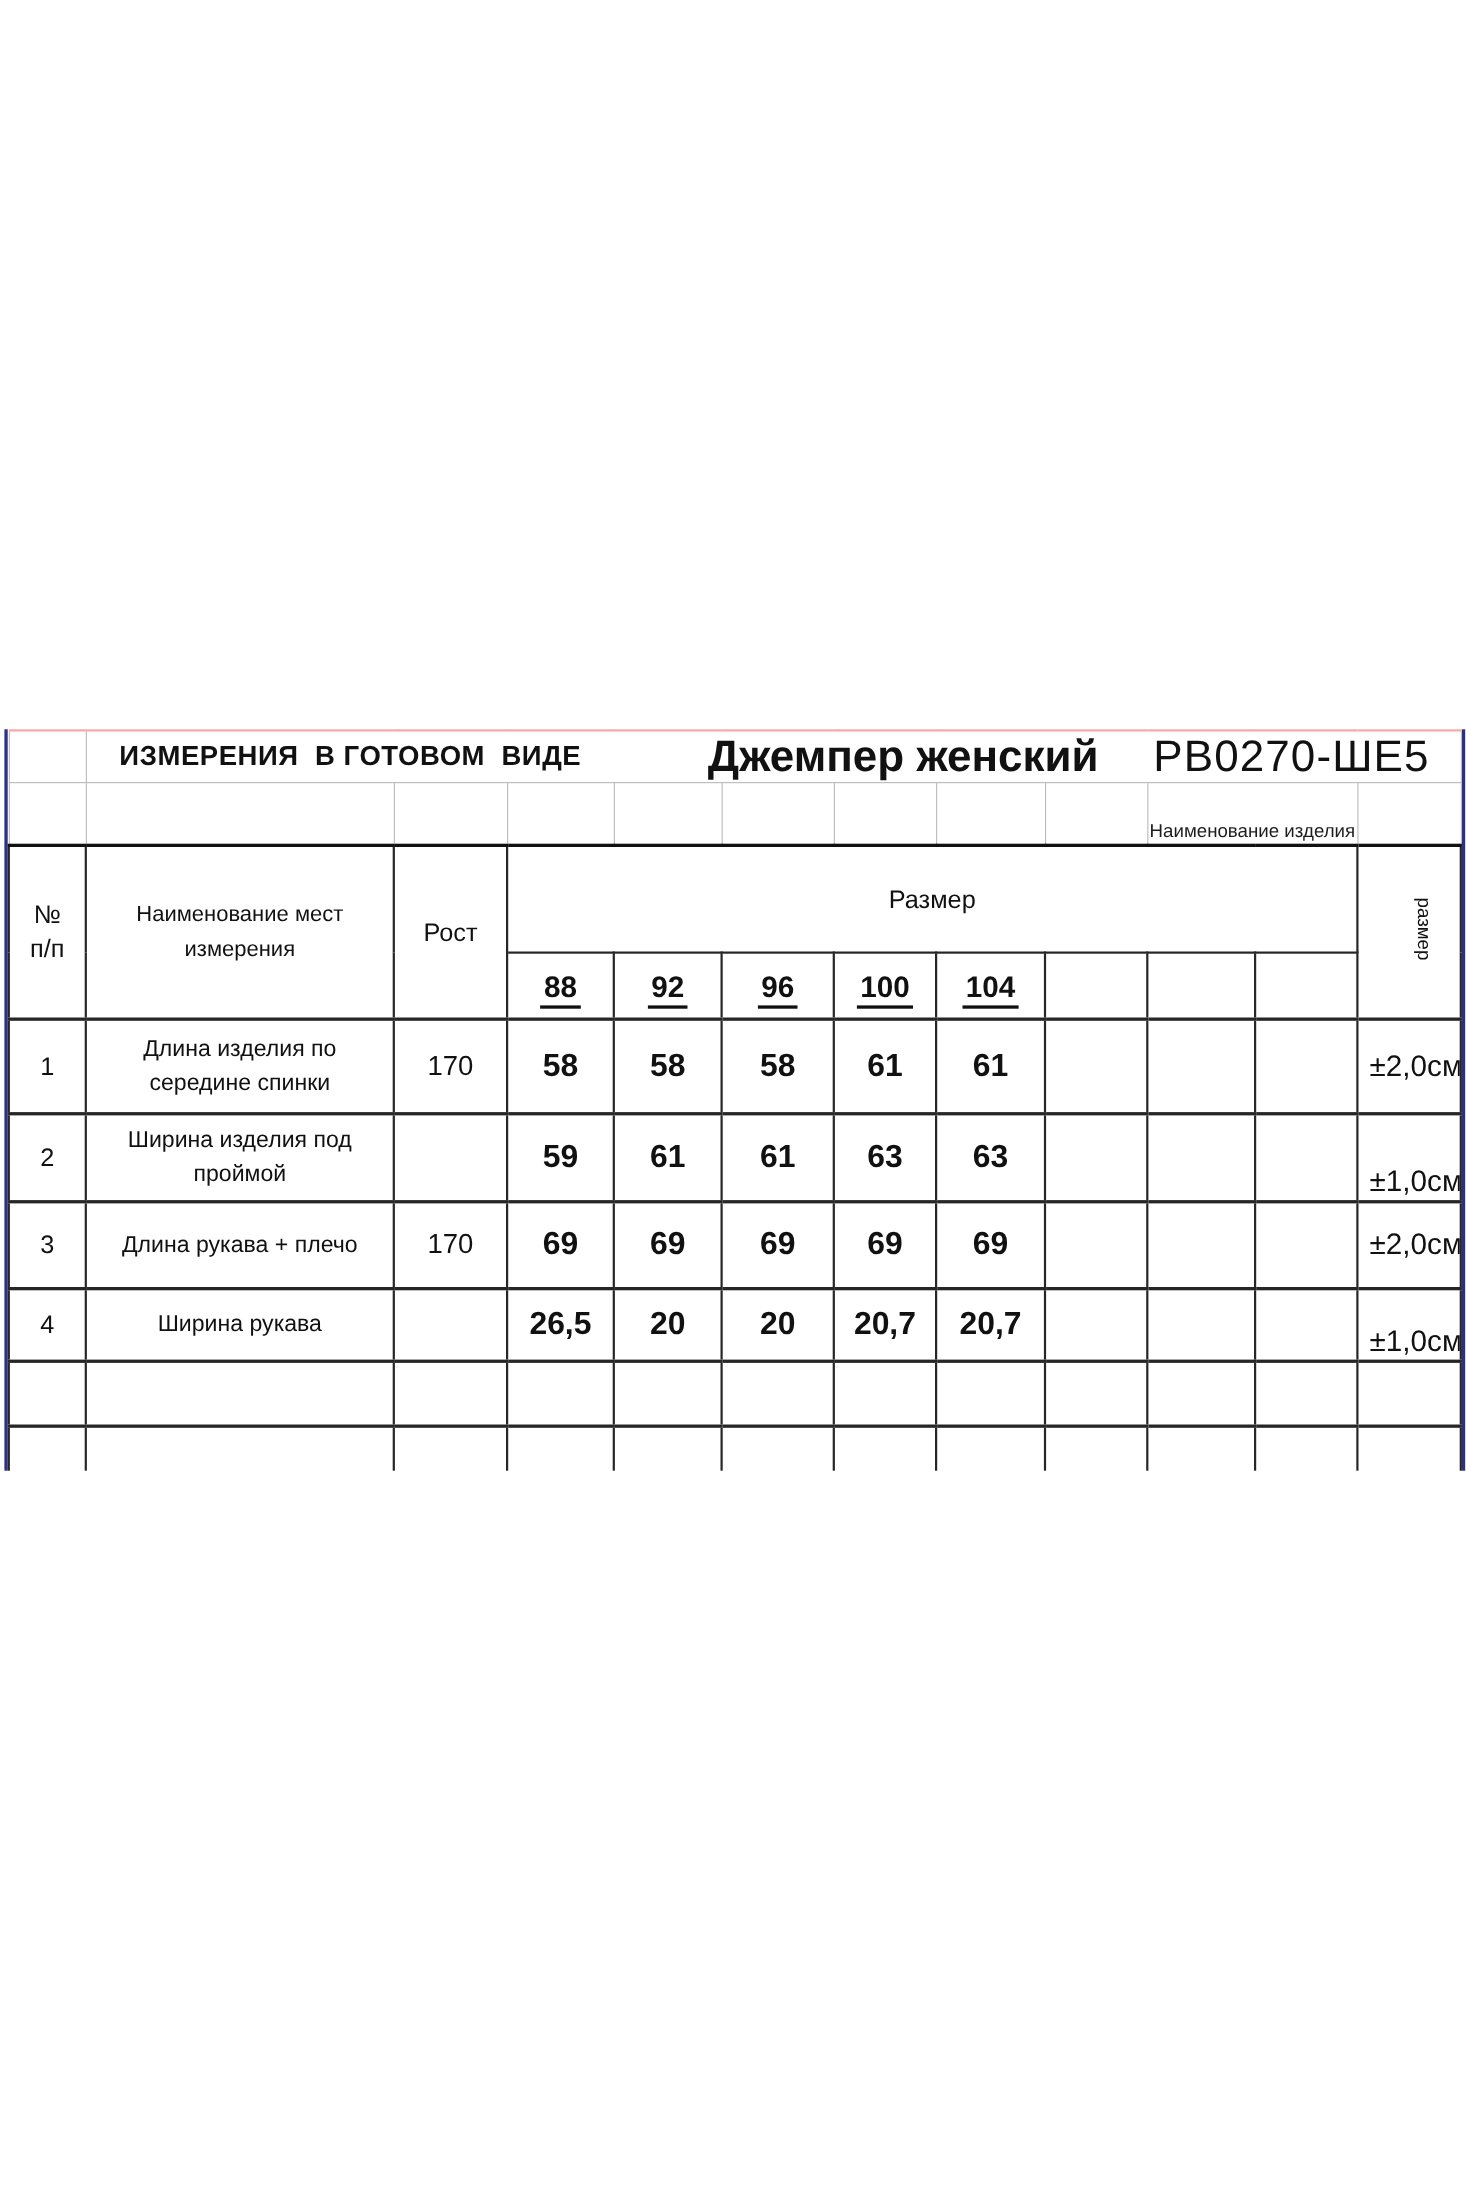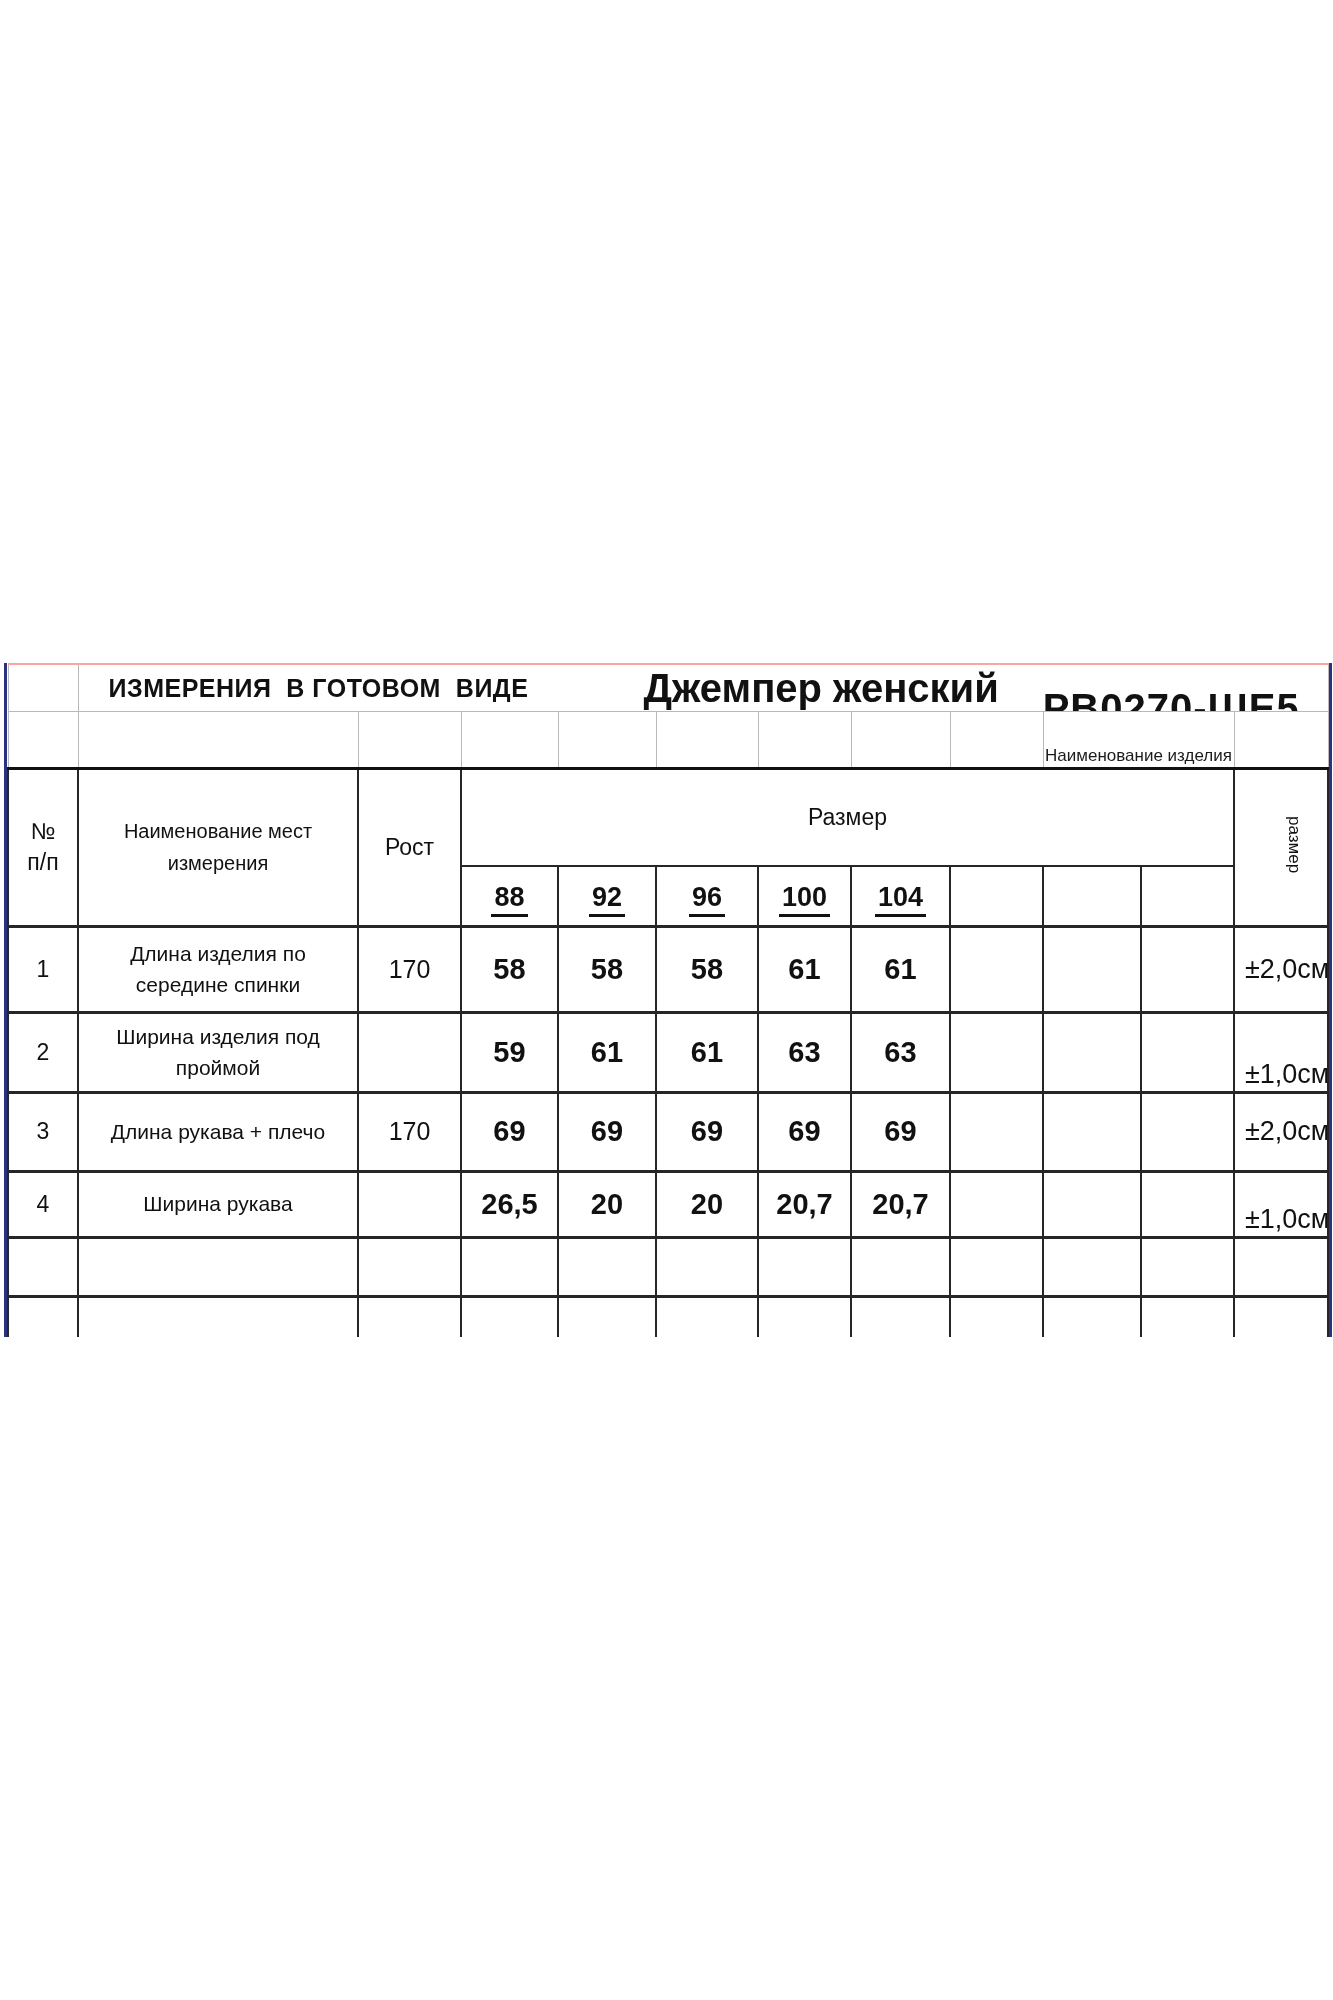--- a/index.html
+++ b/index.html
@@ -60,21 +60,21 @@
   .t-title{
     position:absolute;left:30px;top:50%;transform:translateY(-50%);
     font-weight:bold;font-size:25px;white-space:pre;letter-spacing:.5px;
   }
   .t-product{
     position:absolute;left:565px;top:50%;transform:translateY(-50%);
     font-weight:bold;font-size:40px;white-space:pre;
   }
   .t-article{
     position:absolute;right:28px;top:50%;transform:translateY(-50%);
-    font-weight:bold;font-size:40px;white-space:pre;letter-spacing:1px;margin-top:20px;
+    font-weight:normal;font-size:40px;white-space:pre;letter-spacing:1px;
   }
   td.itemname{
     vertical-align:bottom;
     font-size:17px;
     padding-bottom:1px;
     color:#1c1c1c;
   }
 
   
   tr.hdr td{border:2px solid var(--grid-dark);border-top:3px solid var(--grid-heavy);}

